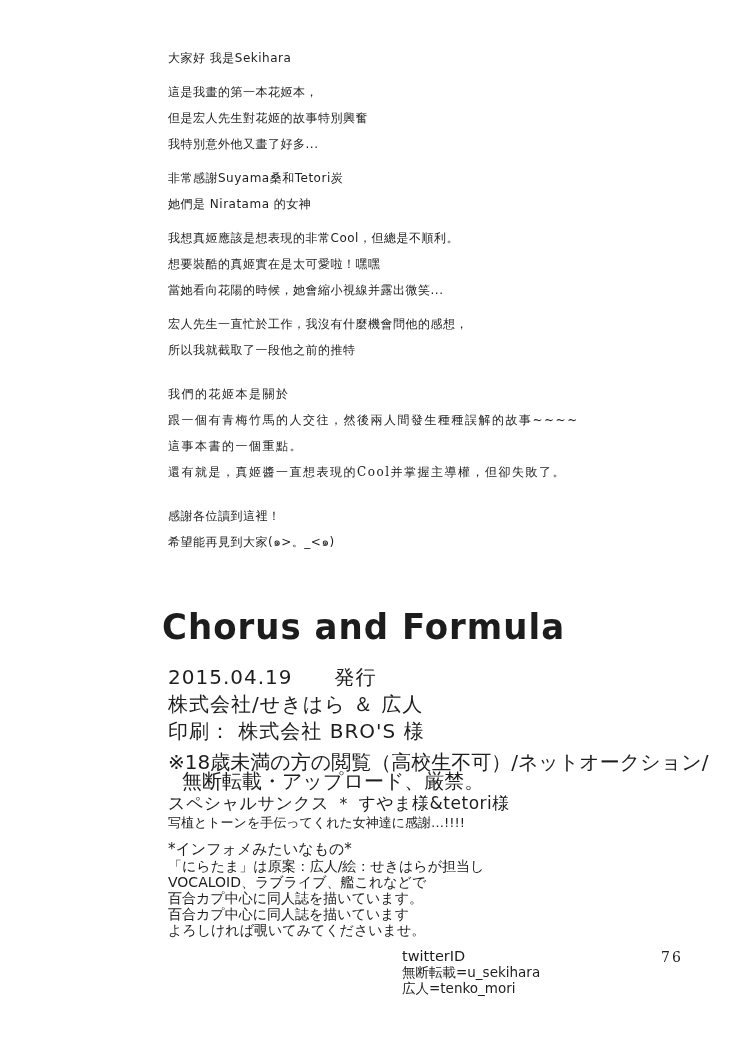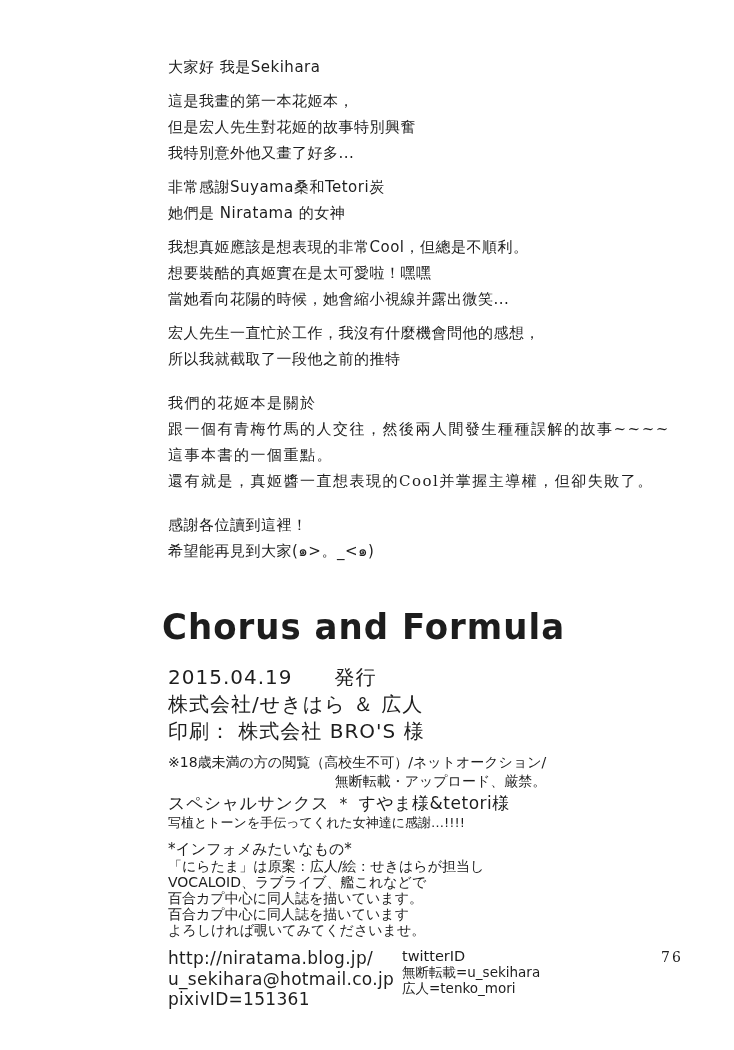--- a/index.html
+++ b/index.html
@@ -8,22 +8,22 @@
     width:734px; height:1050px;
     margin:0 auto;
     background:#ffffff;
     color:#1d1d1d;
     font-family:"DejaVu Sans", sans-serif;
     overflow:hidden;
   }
 
   
   .afterword {
-    position:absolute; left:168px; top:54px; width:520px;
-    font-size:15px; line-height:26px; letter-spacing:0.5px;
+    position:absolute; left:168px; top:45px; width:520px;
+    font-size:12px; line-height:26px; letter-spacing:0.5px;
   }
   .para { margin:0 0 8px 0; }
   .para.gap-lg { margin-bottom:18px; }
   .para.serif {
     font-family:"DejaVu Serif", serif;
     letter-spacing:1.5px;
     line-height:26px;
   }
 
   
@@ -34,21 +34,21 @@
     white-space:nowrap;
   }
 
   
   .colophon {
     position:absolute; left:168px; top:664px;
     font-size:20px; line-height:27px; letter-spacing:1px;
   }
   .colophon .warning {
     margin-top:8px;
-    font-size:14px; line-height:18.5px; letter-spacing:0;text-align:right;
+    font-size:20px; line-height:18.5px; letter-spacing:0;
   }
   .colophon .warning .indent { padding-left:14px; }
 
   
   .thanks {
     position:absolute; left:168px; top:793px;
   }
   .thanks .thanks-title { font-size:17px; line-height:21px; letter-spacing:0.5px; }
   .thanks .thanks-note  { font-size:13px; line-height:17px; }
 
@@ -134,25 +134,20 @@
 
   <div class="info">
     <div class="info-title">*インフォメみたいなもの*</div>
     <div class="info-line">「にらたま」は原案：広人/絵：せきはらが担当し</div>
     <div class="info-line">VOCALOID、ラブライブ、艦これなどで</div>
     <div class="info-line">百合カプ中心に同人誌を描いています。</div>
     <div class="info-line">百合カプ中心に同人誌を描いています</div>
     <div class="info-line">よろしければ覗いてみてくださいませ。</div>
   </div>
 
-  <div class="contact-left">
-    <div>http://niratama.blog.jp/</div>
-    <div>u_sekihara@hotmail.co.jp</div>
-    <div>pixivID=151361</div>
-  </div>
 
   <div class="contact-right">
     <div class="twitter-title">twitterID</div>
     <div>無断転載=u_sekihara</div>
     <div>広人=tenko_mori</div>
   </div>
 
   <div class="page-number">76</div>
 
 </div>

